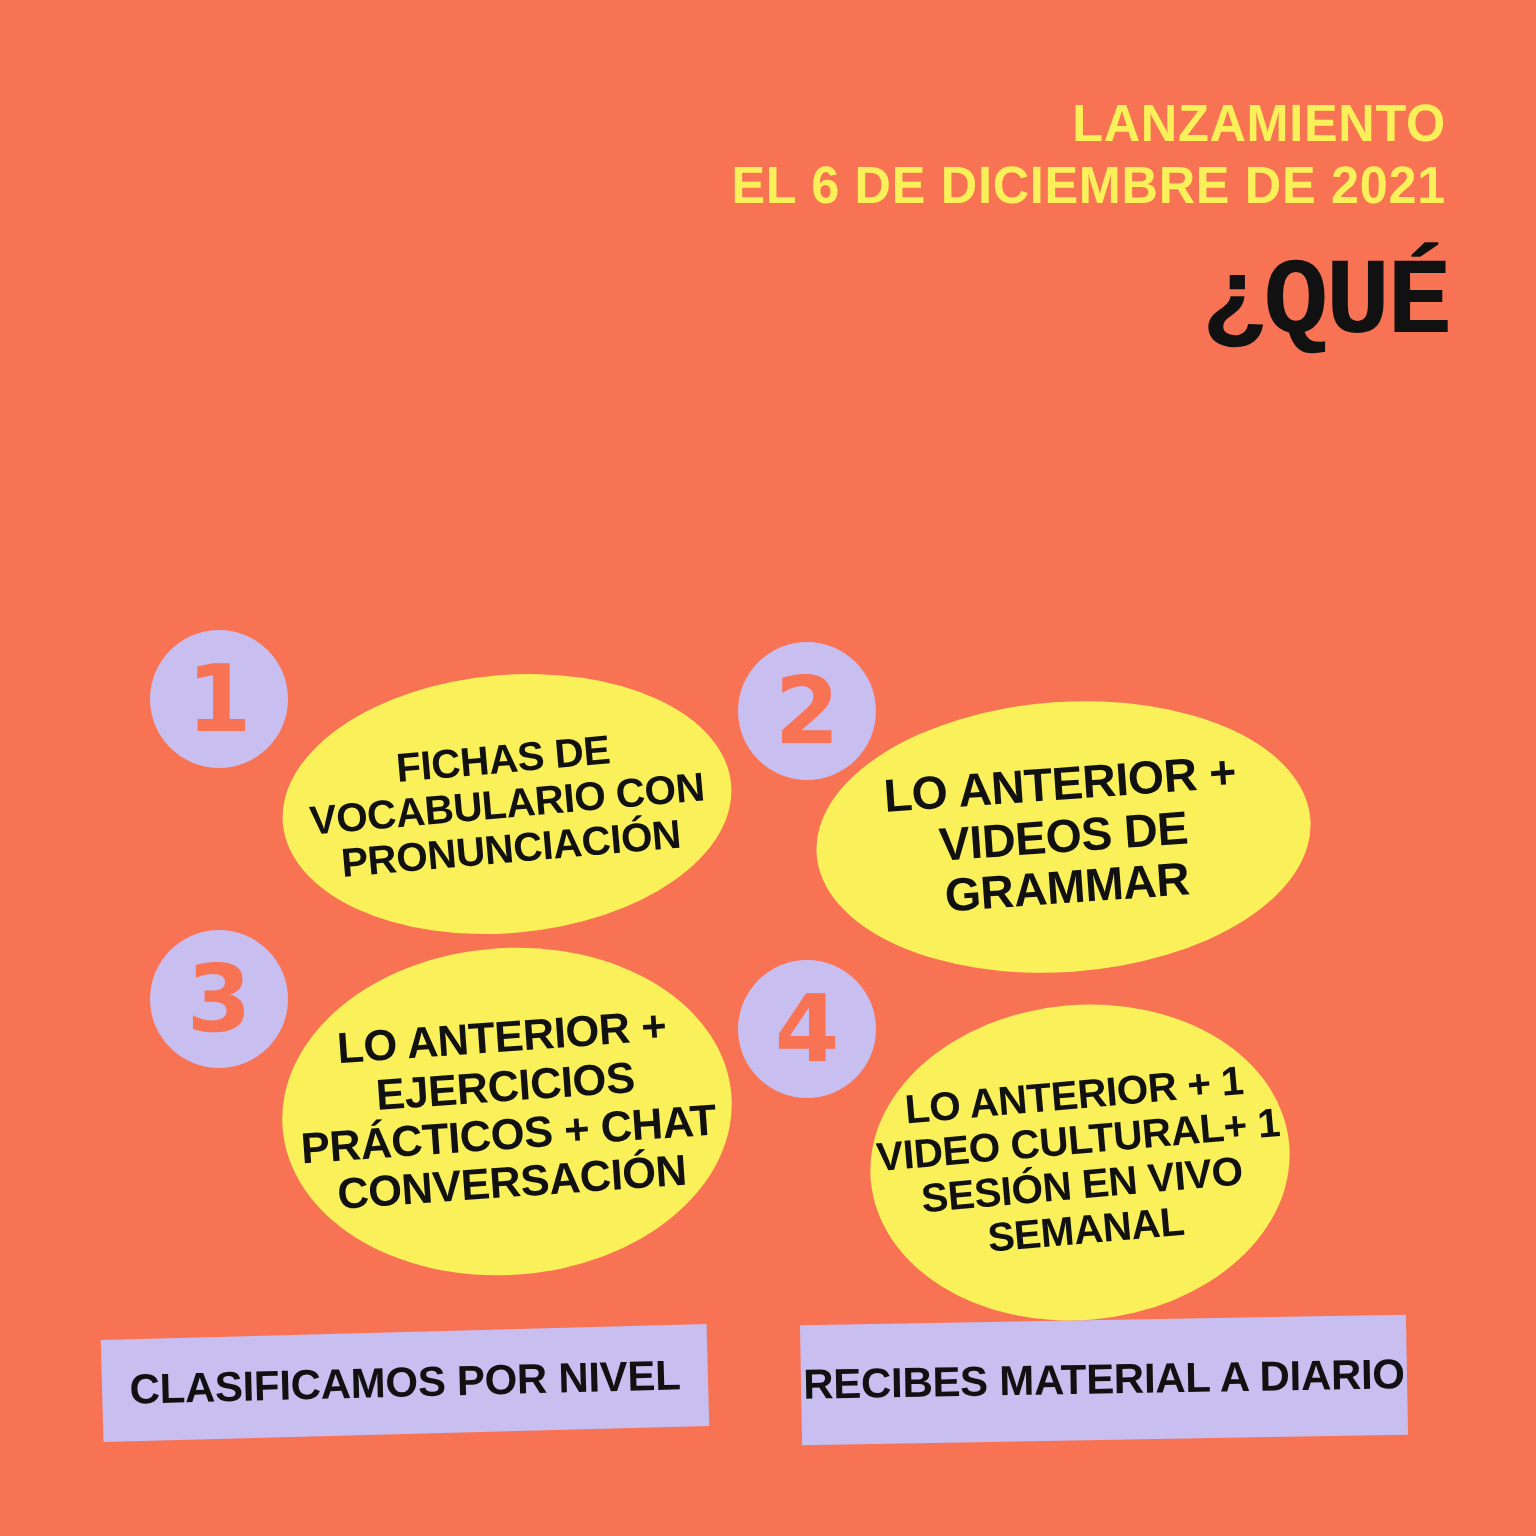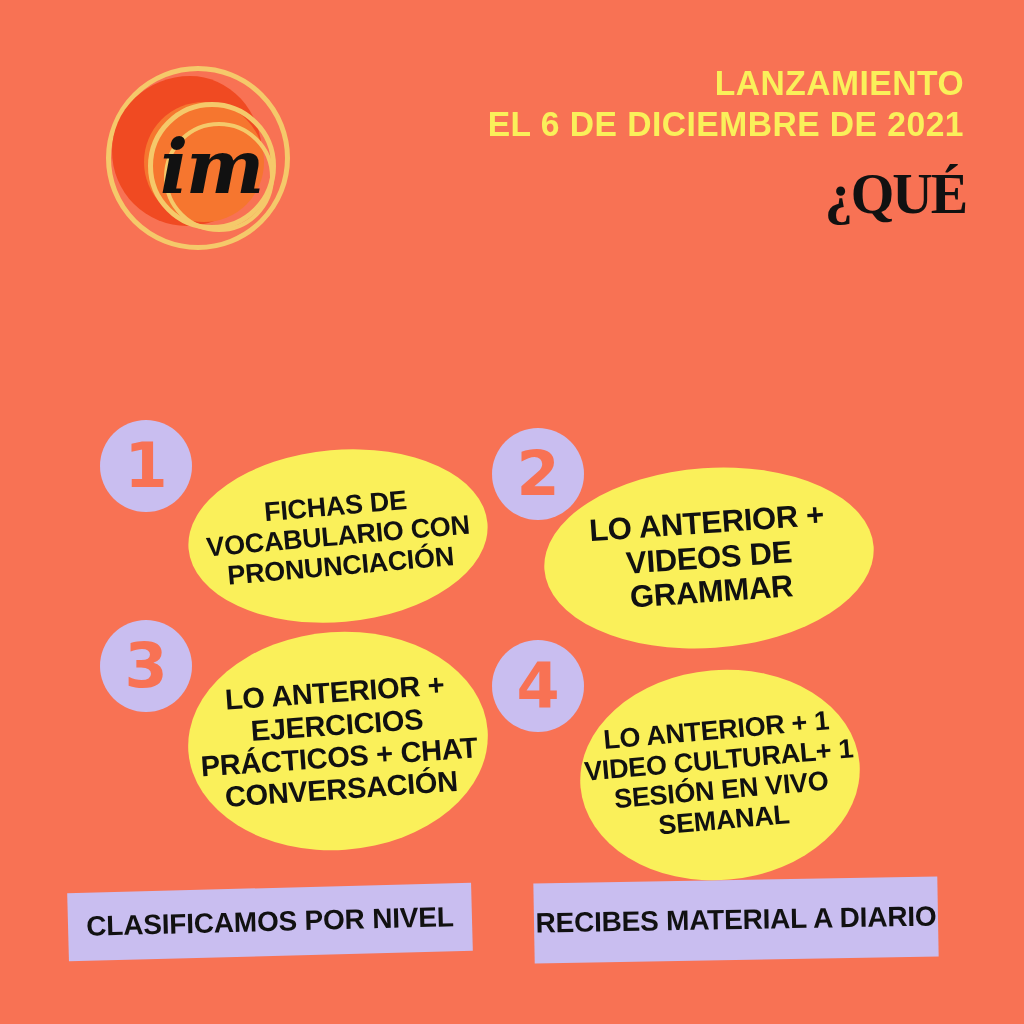--- a/index.html
+++ b/index.html
@@ -114,23 +114,23 @@
     transform: scaleX(0.96);
     transform-origin: right center;
   }
   .headline {
     position: absolute;
     right: 58px;
     top: 168px;
     width: 680px;
     text-align: right;
     color: #111;
-    font-family: Liberation Serif, serif;
-    font-weight: 700;
-    font-size: 56px;
+    font-family: Liberation Mono, monospace;
+    font-weight: 700;
+    font-size: 72px;
     line-height: 0.96;
     letter-spacing: -2px;
     transform: scaleX(1.0);
   }
   .headline .l1 { display:block; }
   .headline .l2 { display:block; }
   .headline .l3 { display:block; }
 
   
   .plan {
@@ -228,28 +228,20 @@
     font-size: 28px;
     transform: rotate(-1deg);
   }
 </style>
 </head>
 <body>
 
 <div class="canvas">
 
   <div class="logo-block">
-    <div class="logo-mark">
-      <div class="ring-outer"></div>
-      <div class="blob-red"></div>
-      <div class="blob-orange"></div>
-      <div class="ring-inner"></div>
-      <div class="ring-inner2"></div>
-      <div class="logo-im">im</div>
-    </div>
   </div>
 
   <div class="launch">
     <span>LANZAMIENTO</span><br>
     <span>EL 6 DE DICIEMBRE DE 2021</span>
   </div>
 
   <div class="headline">
     <span class="l1">¿QUÉ</span>
   </div>

